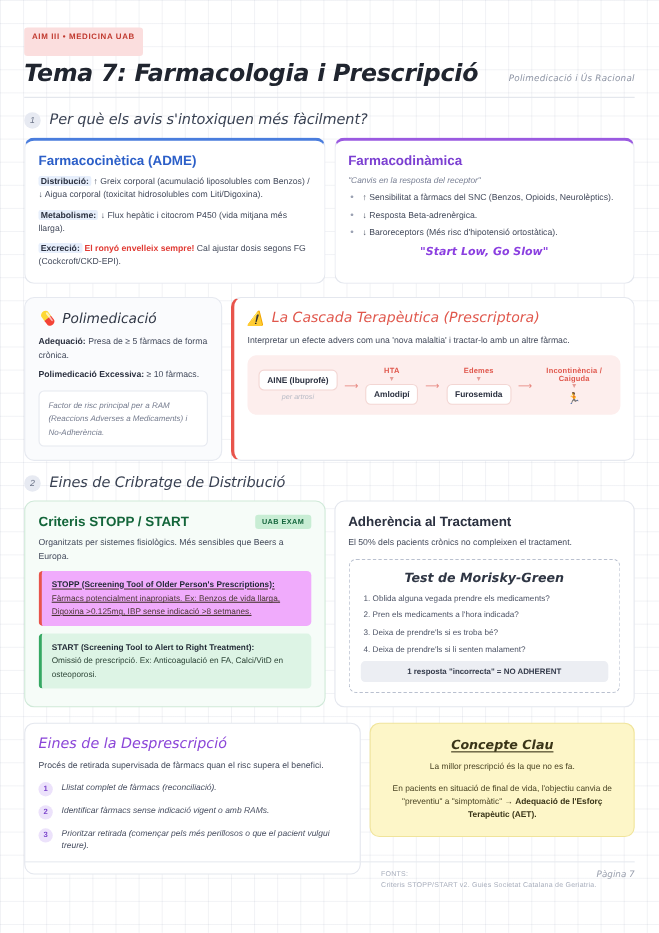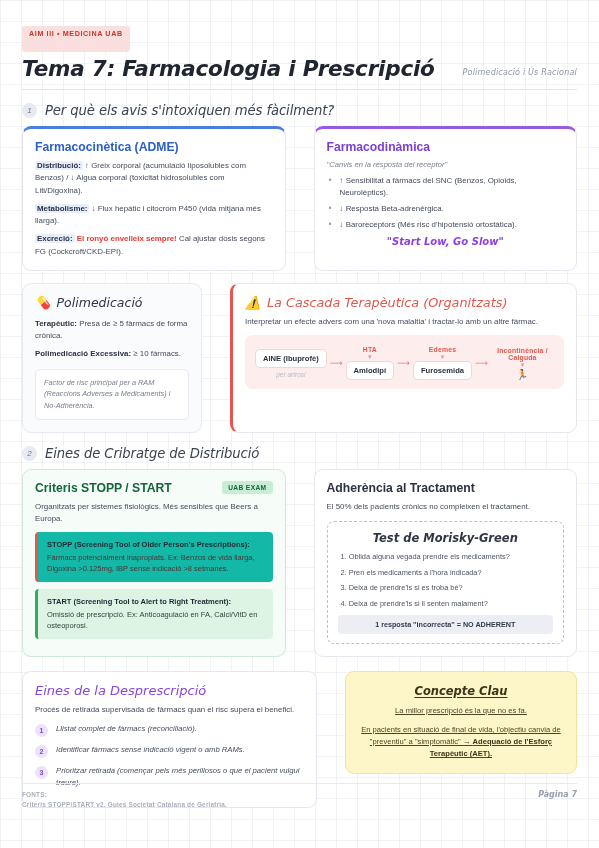--- a/index.html
+++ b/index.html
@@ -59,21 +59,21 @@
   }
   .sec-title {
     font-family: "DejaVu Sans", sans-serif;
     font-style: italic;
     font-size: 13.2px;
     color: #3a4253;
     letter-spacing: -0.1px;
   }
 
   
-  .row { display: flex; gap: 28px; align-items: stretch; }
+  .row { display: flex; gap: 8px; align-items: stretch; }
   .card {
     background: #fff;
     border: 1px solid #e4e7ee;
     border-radius: 9px;
     padding: 11px 12px 12px;
     position: relative;
   }
   .card-blue { border-top: 3px solid #4a7ddd; }
   .card-purple { border-top: 3px solid #9a5ae0; }
   .card-title { font-size: 12.2px; font-weight: bold; margin-bottom: 6px; }
@@ -142,21 +142,21 @@
   .card-green .card-title { color: #13653a; }
   .badge-exam {
     background: #c8edd4; color: #14653c; font-size: 6.6px; font-weight: bold;
     letter-spacing: .4px; padding: 3px 6px; border-radius: 3px; white-space: nowrap;
   }
   .hdr-flex { display: flex; align-items: center; justify-content: space-between; margin-bottom: 6px; }
   .alert {
     border-radius: 4px; padding: 7px 8px 7px 9px; margin-top: 7px;
     font-size: 7.5px; line-height: 1.55;
   }
-  .alert-red { background: #14b8a6; border-left: 3px solid #e8544b; color: #4a3633; }
+  .alert-red { background: #f0abfc; border-left: 3px solid #e8544b; color: #4a3633; text-decoration: underline; }
   .alert-green { background: #ddf4e5; border-left: 3px solid #35a863; color: #2c4436; }
   .alert b { display: block; margin-bottom: 1px; color: #1f2733; }
 
   
   .dash-box {
     border: 1.4px dashed #b9c0cf; border-radius: 7px;
     padding: 9px 10px 9px; margin-top: 8px;
   }
   .test-title {
     font-family: "DejaVu Sans", sans-serif; font-style: italic; font-weight: bold;
@@ -188,29 +188,29 @@
   
   .card-yellow {
     background: #fdf6c8; border: 1px solid #f0e49a; border-radius: 9px;
     padding: 12px 13px 13px; text-align: center;
   }
   .key-title {
     font-family: "DejaVu Sans", sans-serif; font-style: italic; font-weight: bold;
     font-size: 11.5px; color: #3a3518; text-decoration: underline;
     text-underline-offset: 2px; margin-bottom: 7px;
   }
-  .key-p { font-size: 7.6px; line-height: 1.6; color: #4b4524; margin-bottom: 7px; text-decoration: underline; }
+  .key-p { font-size: 7.6px; line-height: 1.6; color: #4b4524; margin-bottom: 7px; }
   .key-p:last-child { margin-bottom: 0; }
   .key-p b { color: #3a3518; }
 
   
   .footer {
     position: absolute; left: 22px; right: 22px; bottom: 38px;
     border-top: 1px solid #e7eaf0; padding-top: 6px;
-    display: flex; align-items: flex-start; justify-content: space-between; font-weight: bold;
+    display: flex; align-items: flex-start; justify-content: flex-end;
   }
   .f-left { font-size: 6.4px; line-height: 1.6; color: #a8aebc; letter-spacing: .2px; }
   .f-right { font-family: "DejaVu Sans", sans-serif; font-style: italic; font-size: 8px; color: #9aa0ae; }
 </style>
 </head>
 <body>
 
 <div class="page">
 
   <div class="hdr">
@@ -258,34 +258,34 @@
     </div>
   </div>
 
   <div class="row" style="margin-top:12px;">
     <div class="card card-soft" style="flex:0 0 180px;">
       <div class="hand-title">
         <span>💊</span>
         <span>Polimedicació</span>
       </div>
       <div class="p">
-        <span class="lbl">Terapèutic:</span>
+        <span class="lbl">Adequació:</span>
         <span>Presa de ≥ 5 fàrmacs de forma crònica.</span>
       </div>
       <div class="p">
         <span class="lbl">Polimedicació Excessiva:</span>
         <span>≥ 10 fàrmacs.</span>
       </div>
       <div class="note-box">Factor de risc principal per a RAM (Reaccions Adverses a Medicaments) i No-Adherència.</div>
     </div>
 
     <div class="card card-cascade" style="flex:1 1 auto;">
       <div class="cascade-title">
         <span>⚠️</span>
-        <span>La Cascada Terapèutica (Organitzats)</span>
+        <span>La Cascada Terapèutica (Prescriptora)</span>
       </div>
       <div class="p">Interpretar un efecte advers com una 'nova malaltia' i tractar-lo amb un altre fàrmac.</div>
 
       <div class="cascade-band">
         <div class="casc-col">
           <div class="casc-chip">AINE (Ibuprofè)</div>
           <div class="casc-sub">per artrosi</div>
         </div>
         <span class="casc-arrow">⟶</span>
 

